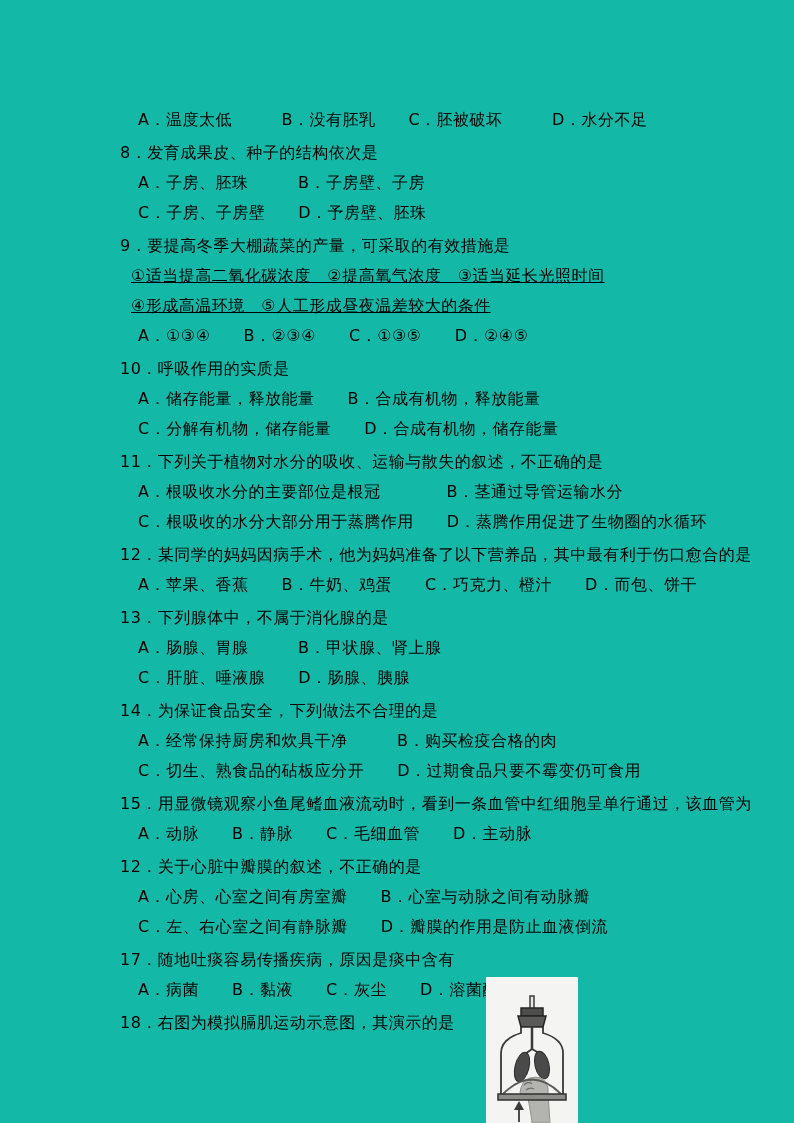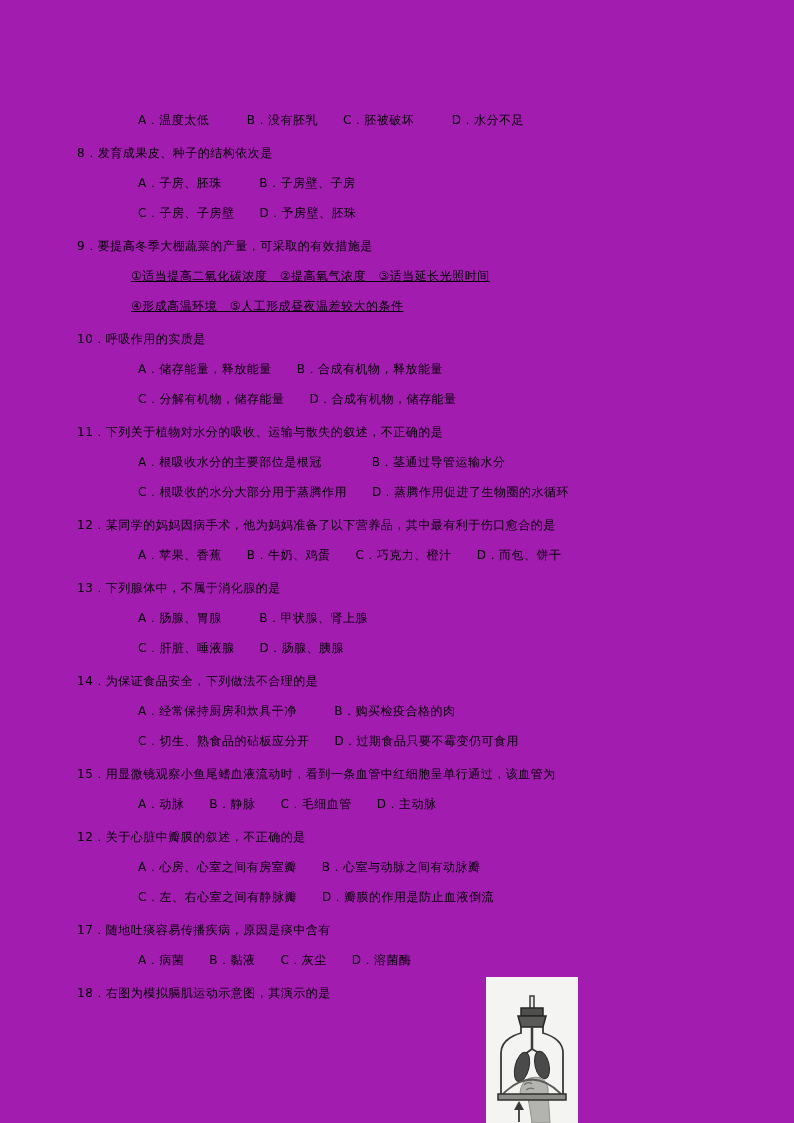--- a/index.html
+++ b/index.html
@@ -4,39 +4,39 @@
 <style>
   * { margin: 0; padding: 0; box-sizing: border-box; }
   html, body { background: #e8e8e8; }
   body {
     font-family: "DejaVu Sans", "Liberation Sans", sans-serif;
   }
   .page {
     position: relative;
     width: 794px;
     height: 1123px;
-    background: #a21caf;
+    background: #14b8a6;
     margin: 0 auto;
     overflow: hidden;
     color: #000000;
-    font-size: 12px;
+    font-size: 16px;
   }
   .content {
     position: absolute;
     top: 105px;
     left: 0;
     width: 794px;
   }
   .line {
     height: 30px;
     line-height: 30px;
     white-space: pre;
     letter-spacing: 0.5px;
   }
-  .q   { padding-left: 77px; margin-top: 3px; }
+  .q   { padding-left: 120px; margin-top: 3px; }
   .opt { padding-left: 138px; }
   .sub { padding-left: 131px; text-decoration: underline; }
   .figure-wrap {
     position: absolute;
     left: 486px;
     top: 977px;
     width: 92px;
     height: 146px;
     background: #f4f4f2;
   }
@@ -47,20 +47,21 @@
 
 <div class="page">
   <div class="content">
     <div class="line opt" style="margin-top:0">A．温度太低　　　B．没有胚乳　　C．胚被破坏　　　D．水分不足</div>
     <div class="line q">8．发育成果皮、种子的结构依次是</div>
     <div class="line opt">A．子房、胚珠　　　B．子房壁、子房</div>
     <div class="line opt">C．子房、子房壁　　D．予房壁、胚珠</div>
     <div class="line q">9．要提高冬季大棚蔬菜的产量，可采取的有效措施是</div>
     <div class="line sub">①适当提高二氧化碳浓度　②提高氧气浓度　③适当延长光照时间</div>
     <div class="line sub">④形成高温环境　⑤人工形成昼夜温差较大的条件</div>
+    <div class="line opt">A．①③④　　B．②③④　　C．①③⑤　　D．②④⑤</div>
     <div class="line q">10．呼吸作用的实质是</div>
     <div class="line opt">A．储存能量，释放能量　　B．合成有机物，释放能量</div>
     <div class="line opt">C．分解有机物，储存能量　　D．合成有机物，储存能量</div>
     <div class="line q">11．下列关于植物对水分的吸收、运输与散失的叙述，不正确的是</div>
     <div class="line opt">A．根吸收水分的主要部位是根冠　　　　B．茎通过导管运输水分</div>
     <div class="line opt">C．根吸收的水分大部分用于蒸腾作用　　D．蒸腾作用促进了生物圈的水循环</div>
     <div class="line q">12．某同学的妈妈因病手术，他为妈妈准备了以下营养品，其中最有利于伤口愈合的是</div>
     <div class="line opt">A．苹果、香蕉　　B．牛奶、鸡蛋　　C．巧克力、橙汁　　D．而包、饼干</div>
     <div class="line q">13．下列腺体中，不属于消化腺的是</div>
     <div class="line opt">A．肠腺、胃腺　　　B．甲状腺、肾上腺</div>

